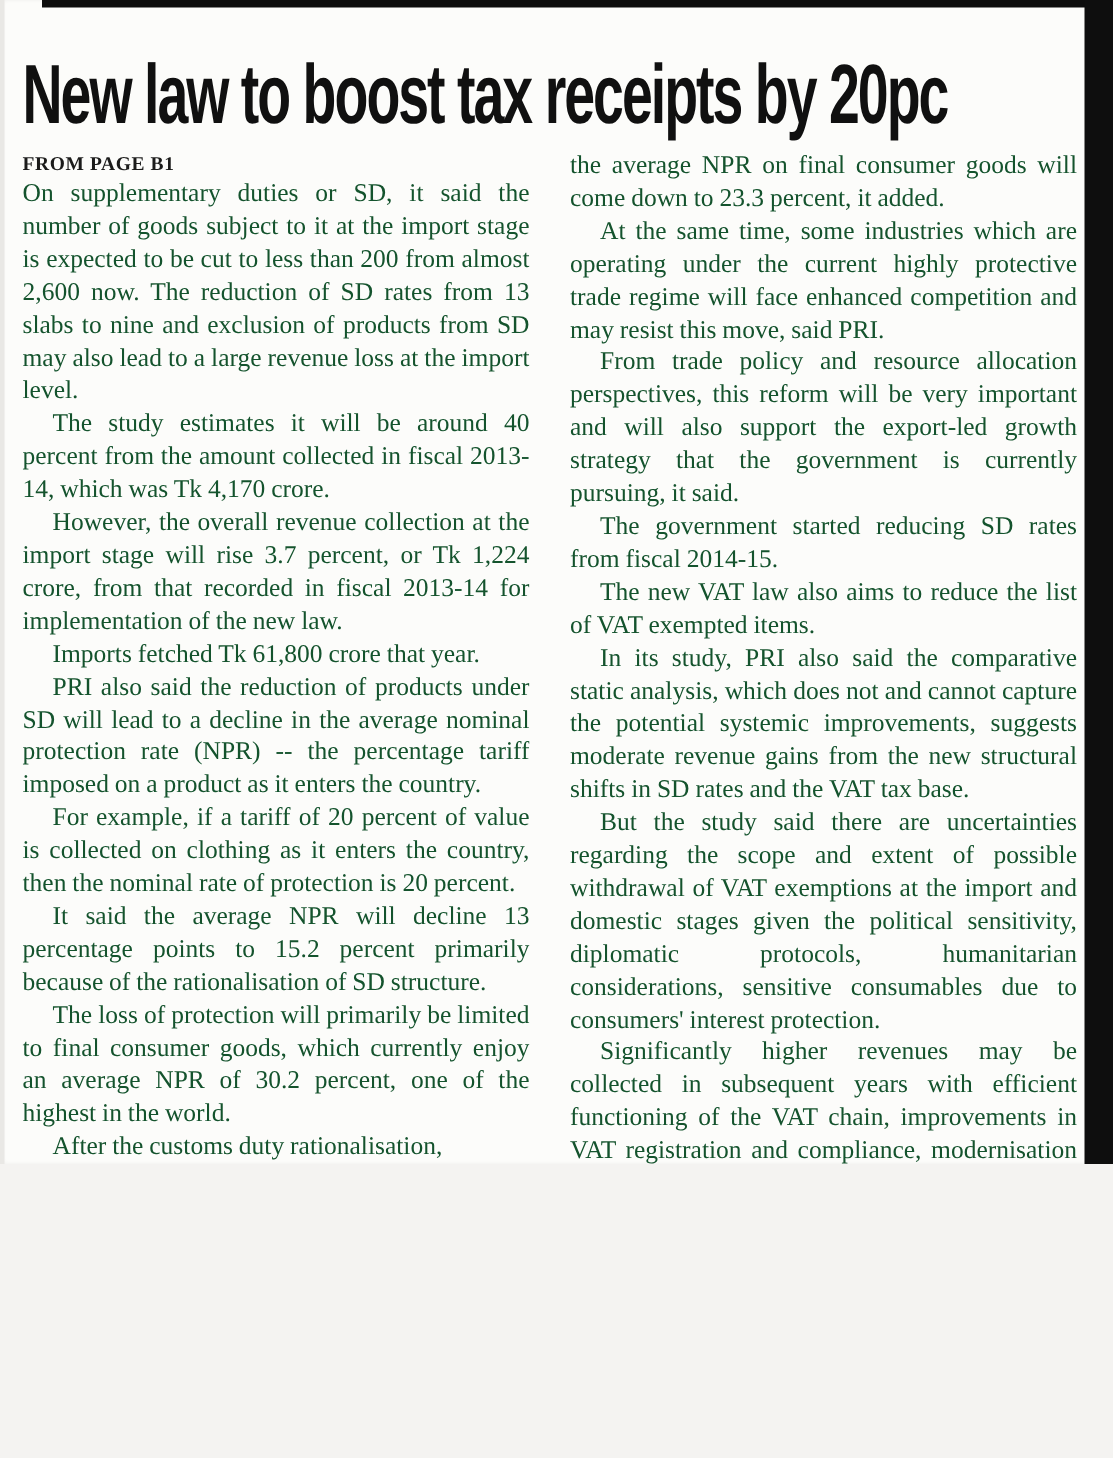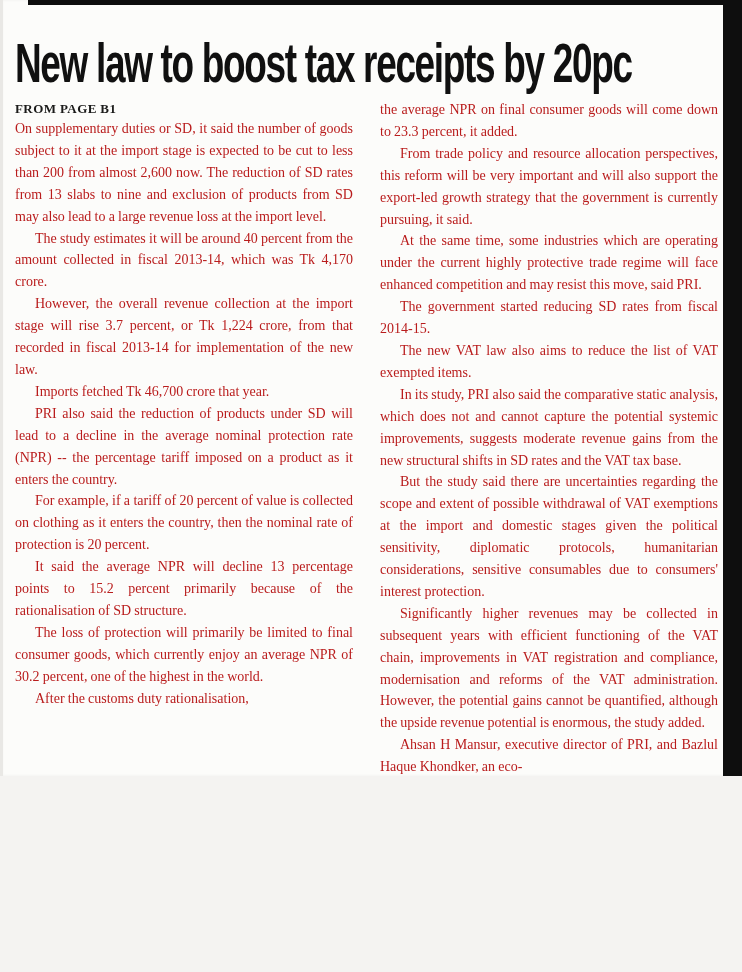--- a/index.html
+++ b/index.html
@@ -59,25 +59,25 @@
   .kicker {
     font-family: "Liberation Serif", serif;
     font-weight: 700;
     font-size: 13px;
     letter-spacing: 0.4px;
     color: #1b1b1a;
     margin: 2px 0 1px 0;
   }
   .para {
     margin: 0;
-    font-size: 14px;
+    font-size: 17px;
     line-height: 21.9px;
     text-align: justify;
     word-spacing: -0.3px;
-    color: #b91c1c;
+    color: #14532d;
   }
   .para.indent { text-indent: 20px; }
   .bottom-band {
     position: absolute;
     left: 0; right: 19px;
     top: 948px; height: 24px;
     background: #eceae6;
   }
   .bottom-rule {
     position: absolute;
@@ -102,33 +102,33 @@
 
   <h1 class="headline">New law to boost tax receipts by 20pc</h1>
 
   <div class="columns">
     <div class="column">
       <div class="kicker">FROM PAGE B1</div>
       <div>
           <p class="para">On supplementary duties or SD, it said the number of goods subject to it at the import stage is expected to be cut to less than 200 from almost 2,600 now. The reduction of SD rates from 13 slabs to nine and exclusion of products from SD may also lead to a large revenue loss at the import level.</p>
           <p class="para indent">The study estimates it will be around 40 percent from the amount collected in fiscal 2013-14, which was Tk 4,170 crore.</p>
           <p class="para indent">However, the overall revenue collection at the import stage will rise 3.7 percent, or Tk 1,224 crore, from that recorded in fiscal 2013-14 for implementation of the new law.</p>
-          <p class="para indent">Imports fetched Tk 46,700 crore that year.</p>
+          <p class="para indent">Imports fetched Tk 61,800 crore that year.</p>
           <p class="para indent">PRI also said the reduction of products under SD will lead to a decline in the average nominal protection rate (NPR) -- the percentage tariff imposed on a product as it enters the country.</p>
           <p class="para indent">For example, if a tariff of 20 percent of value is collected on clothing as it enters the country, then the nominal rate of protection is 20 percent.</p>
           <p class="para indent">It said the average NPR will decline 13 percentage points to 15.2 percent primarily because of the rationalisation of SD structure.</p>
           <p class="para indent">The loss of protection will primarily be limited to final consumer goods, which currently enjoy an average NPR of 30.2 percent, one of the highest in the world.</p>
           <p class="para indent">After the customs duty rationalisation,</p>
         </div>
     </div>
     <div class="column">
       <div>
           <p class="para">the average NPR on final consumer goods will come down to 23.3 percent, it added.</p>
+          <p class="para indent">At the same time, some industries which are operating under the current highly protective trade regime will face enhanced competition and may resist this move, said PRI.</p>
           <p class="para indent">From trade policy and resource allocation perspectives, this reform will be very important and will also support the export-led growth strategy that the government is currently pursuing, it said.</p>
-          <p class="para indent">At the same time, some industries which are operating under the current highly protective trade regime will face enhanced competition and may resist this move, said PRI.</p>
           <p class="para indent">The government started reducing SD rates from fiscal 2014-15.</p>
           <p class="para indent">The new VAT law also aims to reduce the list of VAT exempted items.</p>
           <p class="para indent">In its study, PRI also said the comparative static analysis, which does not and cannot capture the potential systemic improvements, suggests moderate revenue gains from the new structural shifts in SD rates and the VAT tax base.</p>
           <p class="para indent">But the study said there are uncertainties regarding the scope and extent of possible withdrawal of VAT exemptions at the import and domestic stages given the political sensitivity, diplomatic protocols, humanitarian considerations, sensitive consumables due to consumers' interest protection.</p>
           <p class="para indent">Significantly higher revenues may be collected in subsequent years with efficient functioning of the VAT chain, improvements in VAT registration and compliance, modernisation and reforms of the VAT administration. However, the potential gains cannot be quantified, although the upside revenue potential is enormous, the study added.</p>
           <p class="para indent">Ahsan H Mansur, executive director of PRI, and Bazlul Haque Khondker, an eco-</p>
         </div>
     </div>
   </div>
 

